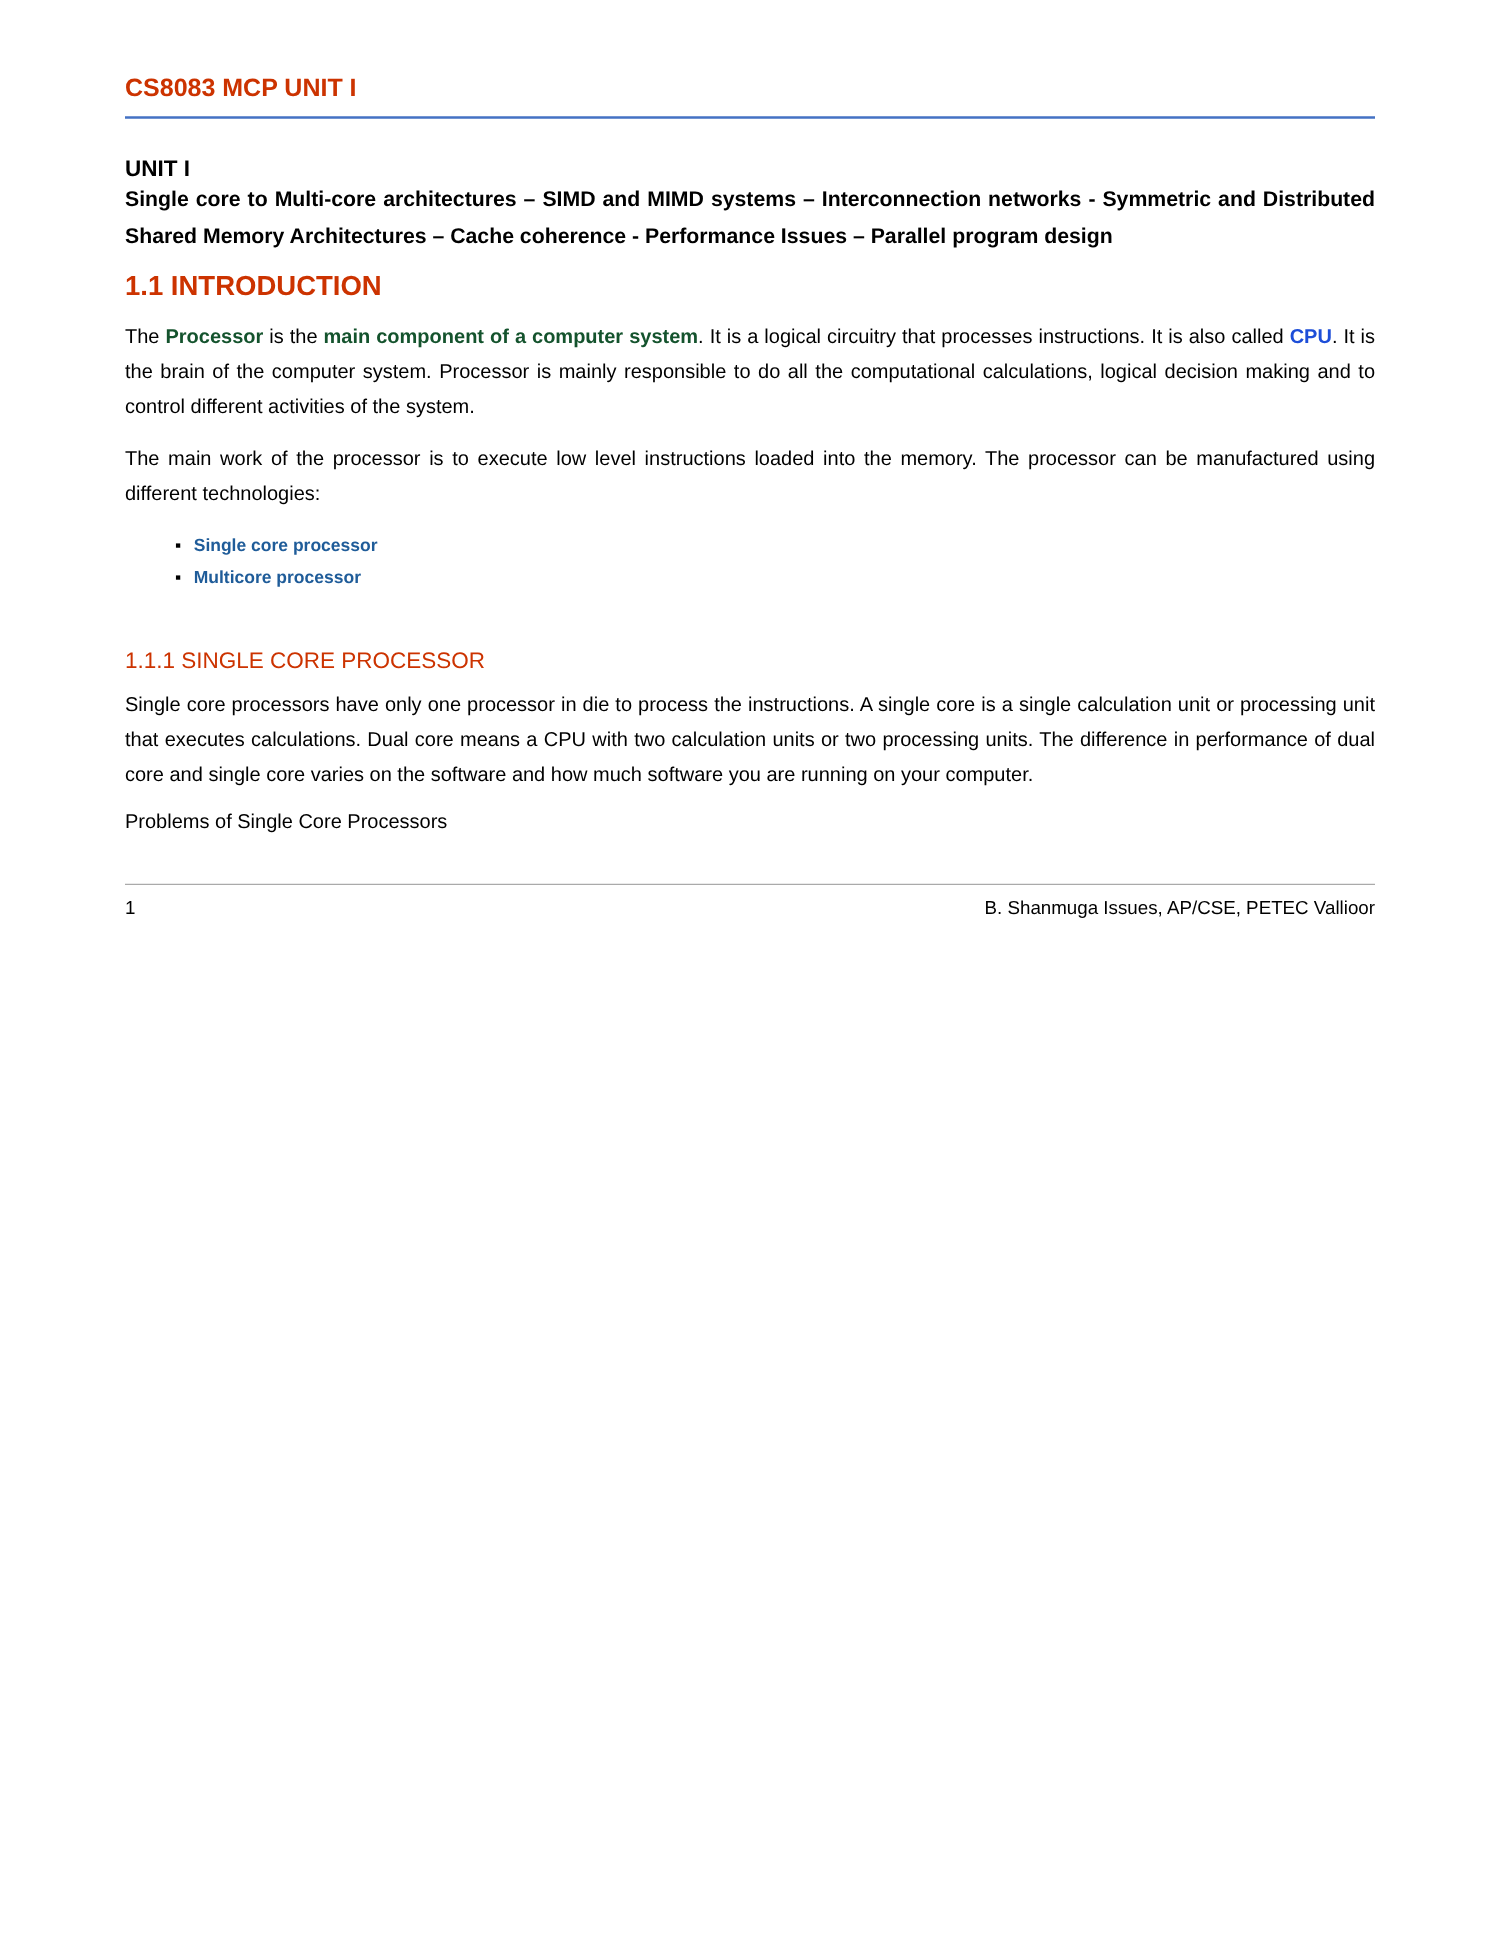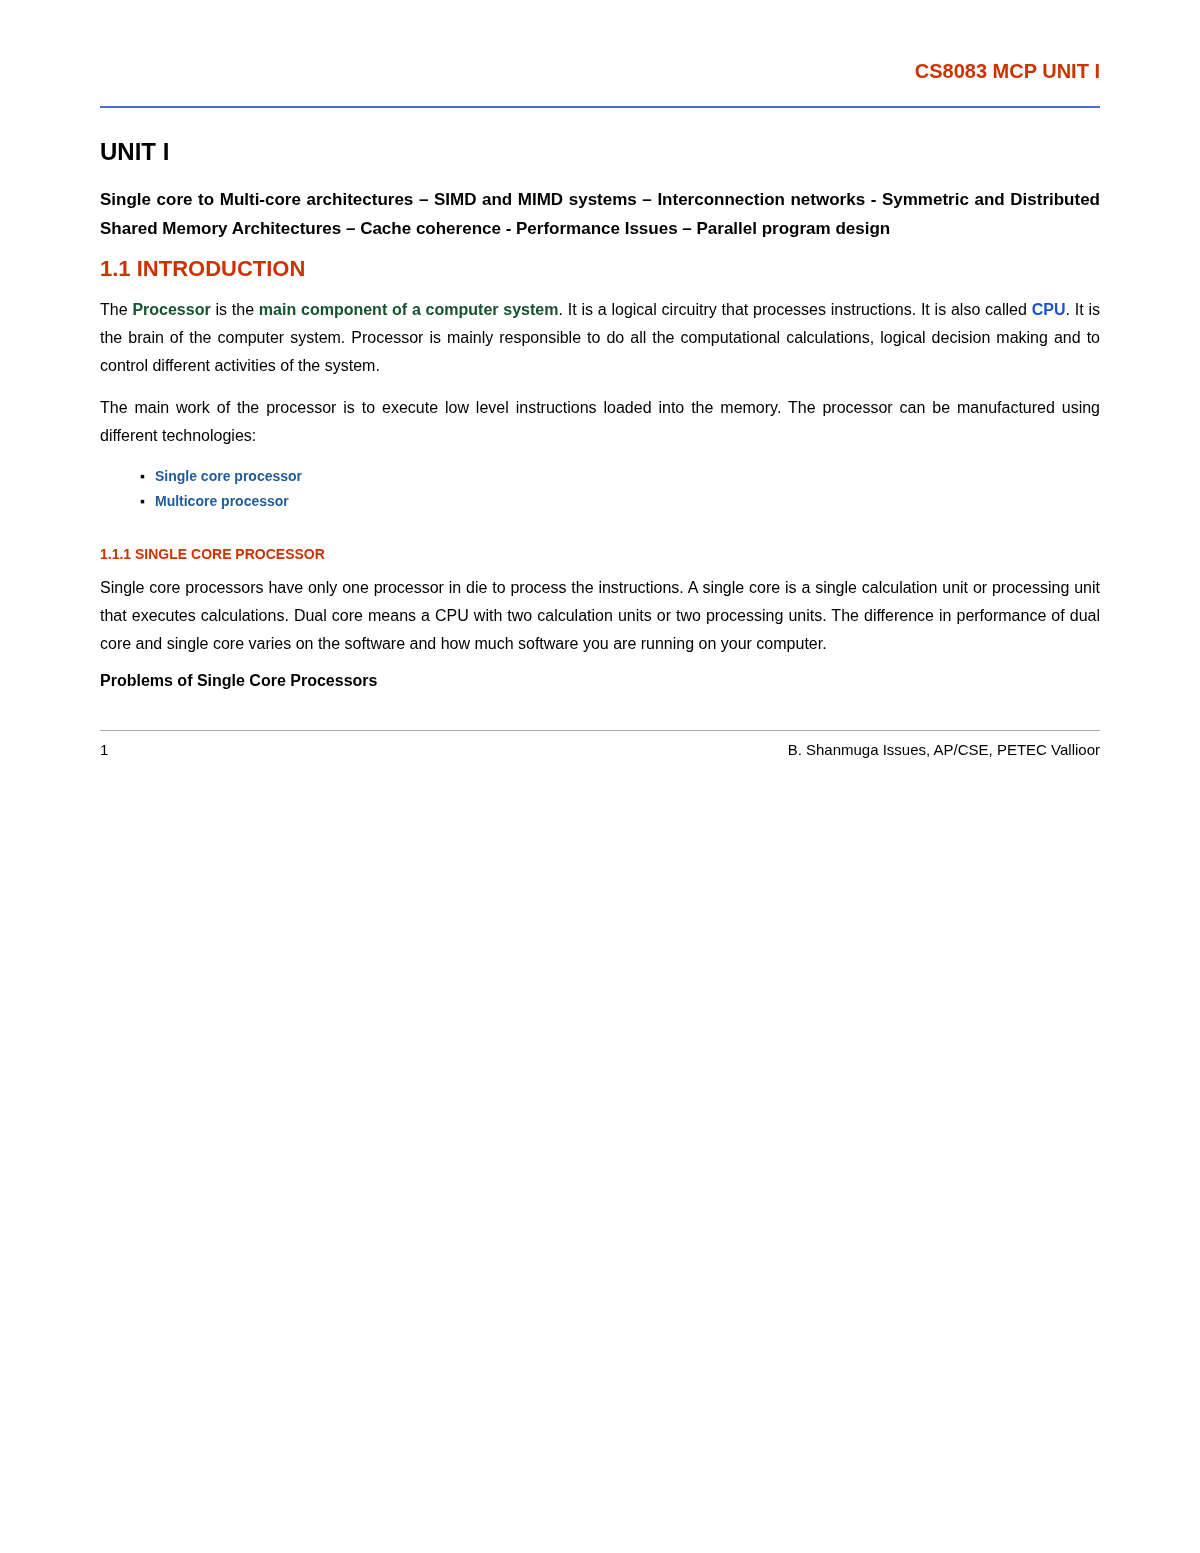--- a/index.html
+++ b/index.html
@@ -16,41 +16,40 @@
 
     .page {
       width: 1200px;
       min-height: 1553px;
       margin: 0 auto;
       padding: 60px 100px 80px 100px;
       position: relative;
     }
 
     .header {
-      text-align: right;
-      margin-bottom: 23px;
+      margin-bottom: 10px;
     }
 
     .header-title {
       color: #cc3300;
       font-size: 20px;
       font-weight: bold;
       font-family: Arial, sans-serif;
     }
 
     .header-divider {
       border: none;
       border-top: 2px solid #4472c4;
       margin-bottom: 30px;
     }
 
     .unit-label {
-      font-size: 24px;
+      font-size: 18px;
       font-weight: bold;
-      margin-bottom: 20px;
+      margin-bottom: 0;
       font-family: Arial, sans-serif;
     }
 
     .intro-block {
       font-size: 17px;
       font-weight: bold;
       text-align: justify;
       line-height: 1.7;
       margin-bottom: 12px;
       font-family: Liberation Sans, sans-serif;
@@ -58,25 +57,25 @@
 
     .section-title {
       font-size: 22px;
       font-weight: bold;
       color: #cc3300;
       margin-bottom: 14px;
       font-family: Arial, sans-serif;
     }
 
     .subsection-title {
-      font-size: 14px;
-      font-weight: bold;
+      font-size: 18px;
+      font-weight: normal;
       color: #cc3300;
       margin-bottom: 12px;
-      margin-top: 32px;
+      margin-top: 44px;
       font-family: Arial, sans-serif;
     }
 
     .body-text {
       font-size: 16px;
       text-align: justify;
       line-height: 1.75;
       margin-bottom: 14px;
       font-family: Arial, sans-serif;
     }
@@ -113,21 +112,21 @@
 
     .bullet-list li::before {
       content: "▪";
       margin-right: 10px;
       color: #000;
       font-size: 14px;
     }
 
     .problems-heading {
       font-size: 16px;
-      font-weight: bold;
+      font-weight: normal;
       margin-bottom: 10px;
       font-family: Arial, sans-serif;
     }
 
     .footer-divider {
       border: none;
       border-top: 1.5px solid #aaa;
       margin-top: 40px;
       margin-bottom: 10px;
     }

